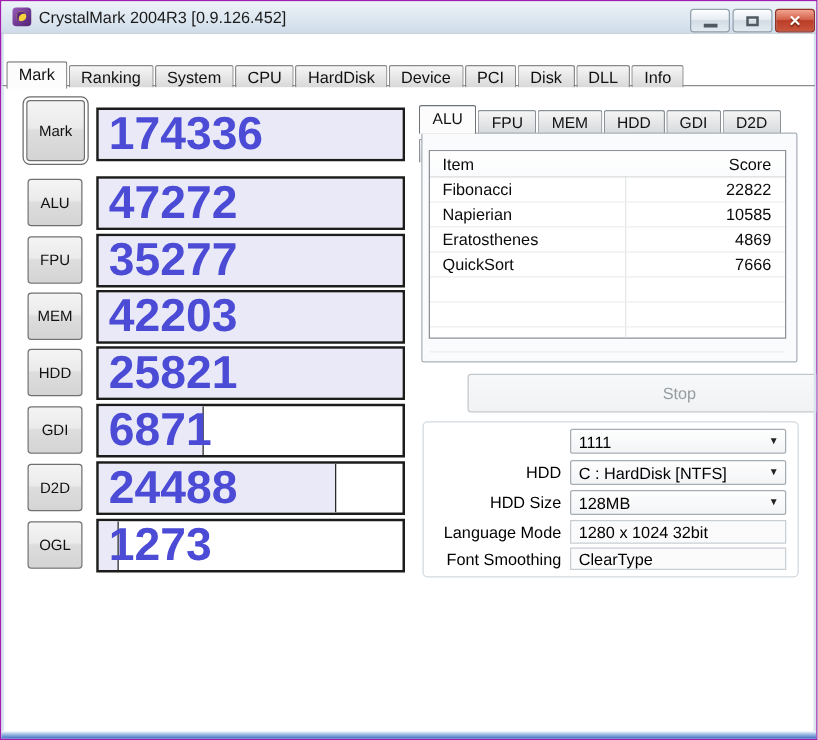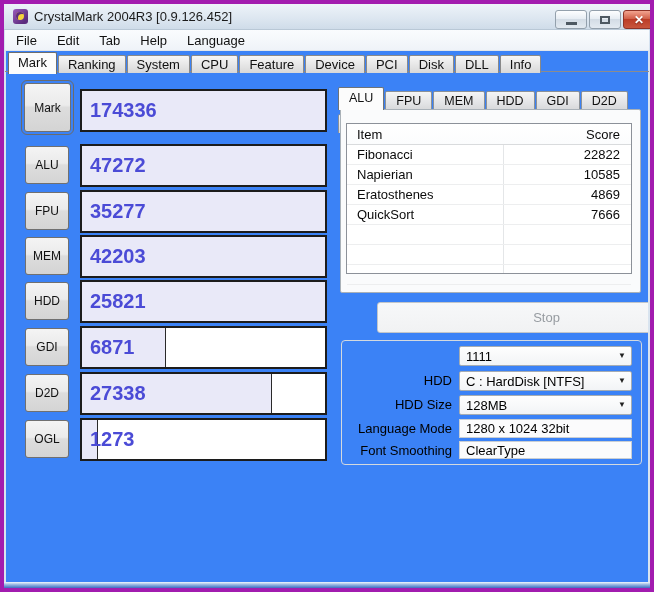--- a/index.html
+++ b/index.html
@@ -1,18 +1,18 @@
 <!DOCTYPE html>
 <html style="--score-color: #4B4BD6; --score-fill: #E9E9F8;"><head>
 <meta charset="utf-8">
 <style>
   html,body{margin:0;padding:0;background:#9aa7b4;}
   *{box-sizing:border-box;font-family:"Liberation Sans",sans-serif;}
-  #app{position:relative;width:654px;height:592px;background:#3b82f6;
-       border:4px solid #a21caf;overflow:hidden;
+  #app{position:relative;width:654px;height:592px;background:#ffffff;
+       border:1px solid #a21caf;overflow:hidden;
        box-shadow:inset 0 0 0 2px #D5E2F0;}
 
   
   .titlebar{position:absolute;left:0;top:0;right:0;height:26px;
     background:linear-gradient(180deg,#EDF3F9 0%,#DCE6F0 60%,#CFDCE9 100%);
     border-bottom:1px solid #B9C8D6;}
   .app-icon{position:absolute;left:9px;top:5px;width:15px;height:15px;border-radius:3px;
     background:linear-gradient(135deg,#9A5BBB 0%,#5C2B7E 80%);overflow:hidden;}
   .app-icon:after{content:"";position:absolute;left:3px;top:3px;width:8px;height:8px;
     border-radius:50%;background:#F4D33C;box-shadow:2px 2px 0 0 #5C2B7E inset;}
@@ -55,21 +55,21 @@
     border:1px solid #707070;border-radius:3px;font-size:12px;color:#111;
     background:linear-gradient(180deg,#F4F4F4 0%,#EBEBEB 45%,#DDDDDD 50%,#D4D4D4 100%);
     padding:0;cursor:pointer;}
   .bench-row.mark .side-btn{left:20px;top:-6px;width:47px;height:49px;
     outline:1px solid #6B6B6B;outline-offset:2px;}
   .score-box{position:absolute;left:76px;top:0;width:247px;height:43px;
     border:2px solid #1C1C1C;background:#FFFFFF;overflow:hidden;}
   .score-fill{position:absolute;left:0;top:0;bottom:0;background:var(--score-fill,#E9E9F8);
     border-right:1px solid #2A2A2A;}
   .score-fill.full{border-right:none;}
-  .score-text{position:absolute;left:8px;top:0;line-height:38px;font-size:20px;font-weight:bold;
+  .score-text{position:absolute;left:8px;top:0;line-height:38px;font-size:37px;font-weight:bold;
     color:var(--score-color,#4B4BD6);letter-spacing:0;}
 
   
   .dtabs{position:absolute;left:334px;top:83px;height:23px;}
   .dtab{display:inline-block;vertical-align:bottom;height:19px;line-height:19px;margin-top:4px;
     padding:0 10px;font-size:12.5px;color:#111;border:1px solid #8B9197;border-bottom:none;
     border-radius:2px 2px 0 0;background:linear-gradient(180deg,#F5F5F5 0%,#E3E4E6 60%,#D7D8DA 100%);
     margin-right:1px;position:relative;}
   .dtab.active{height:23px;line-height:20px;margin-top:0;background:#FCFCFC;z-index:3;border-color:#6E7378;}
   .dbody{position:absolute;left:336px;top:105px;width:301px;height:184px;
@@ -122,23 +122,22 @@
         <span class="glyph-min"></span>
       </button>
     <button class="caption-btn btn-max">
         <span class="glyph-max"></span>
       </button>
     <button class="caption-btn btn-close">
         <span class="glyph-close">✕</span>
       </button>
   </div>
 
-  <div class="menubar"><span class="menu-item">File</span><span class="menu-item">Edit</span><span class="menu-item">Tab</span><span class="menu-item">Help</span><span class="menu-item">Language</span></div>
-
-  <div class="maintabs"><span class="mtab active">Mark</span><span class="mtab">Ranking</span><span class="mtab">System</span><span class="mtab">CPU</span><span class="mtab">Feature</span><span class="mtab">Device</span><span class="mtab">PCI</span><span class="mtab">Disk</span><span class="mtab">DLL</span><span class="mtab">Info</span></div>
+
+  <div class="maintabs"><span class="mtab active">Mark</span><span class="mtab">Ranking</span><span class="mtab">System</span><span class="mtab">CPU</span><span class="mtab">HardDisk</span><span class="mtab">Device</span><span class="mtab">PCI</span><span class="mtab">Disk</span><span class="mtab">DLL</span><span class="mtab">Info</span></div>
 
   <div>
       <div class="bench-row mark">
     <button class="side-btn">Mark</button>
     <div class="score-box">
       <div class="score-fill full" style="width: 100%;"></div>
       <span class="score-text">174336</span>
     </div>
   </div>
       <div class="bench-row">
@@ -173,21 +172,21 @@
     <button class="side-btn">GDI</button>
     <div class="score-box">
       <div class="score-fill" style="width: 34.5%;"></div>
       <span class="score-text">6871</span>
     </div>
   </div>
       <div class="bench-row">
     <button class="side-btn">D2D</button>
     <div class="score-box">
       <div class="score-fill" style="width: 78%;"></div>
-      <span class="score-text">27338</span>
+      <span class="score-text">24488</span>
     </div>
   </div>
       <div class="bench-row">
     <button class="side-btn">OGL</button>
     <div class="score-box">
       <div class="score-fill" style="width: 6.5%;"></div>
       <span class="score-text">1273</span>
     </div>
   </div>
     </div>

